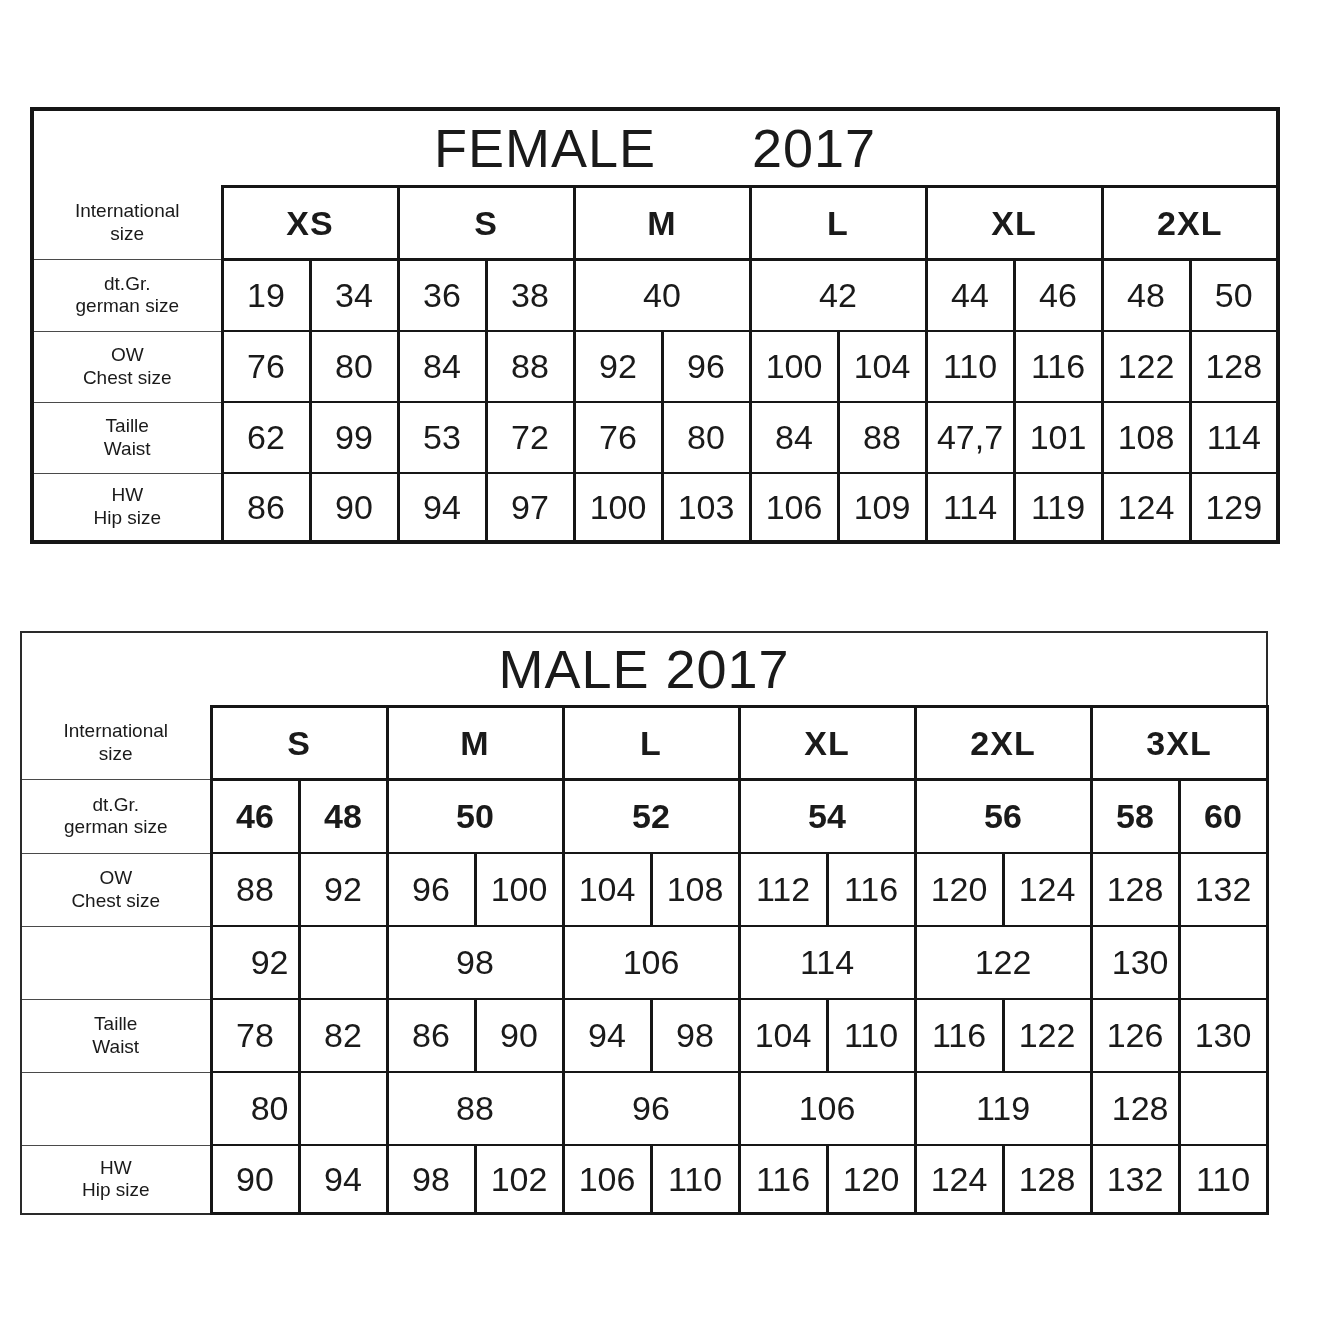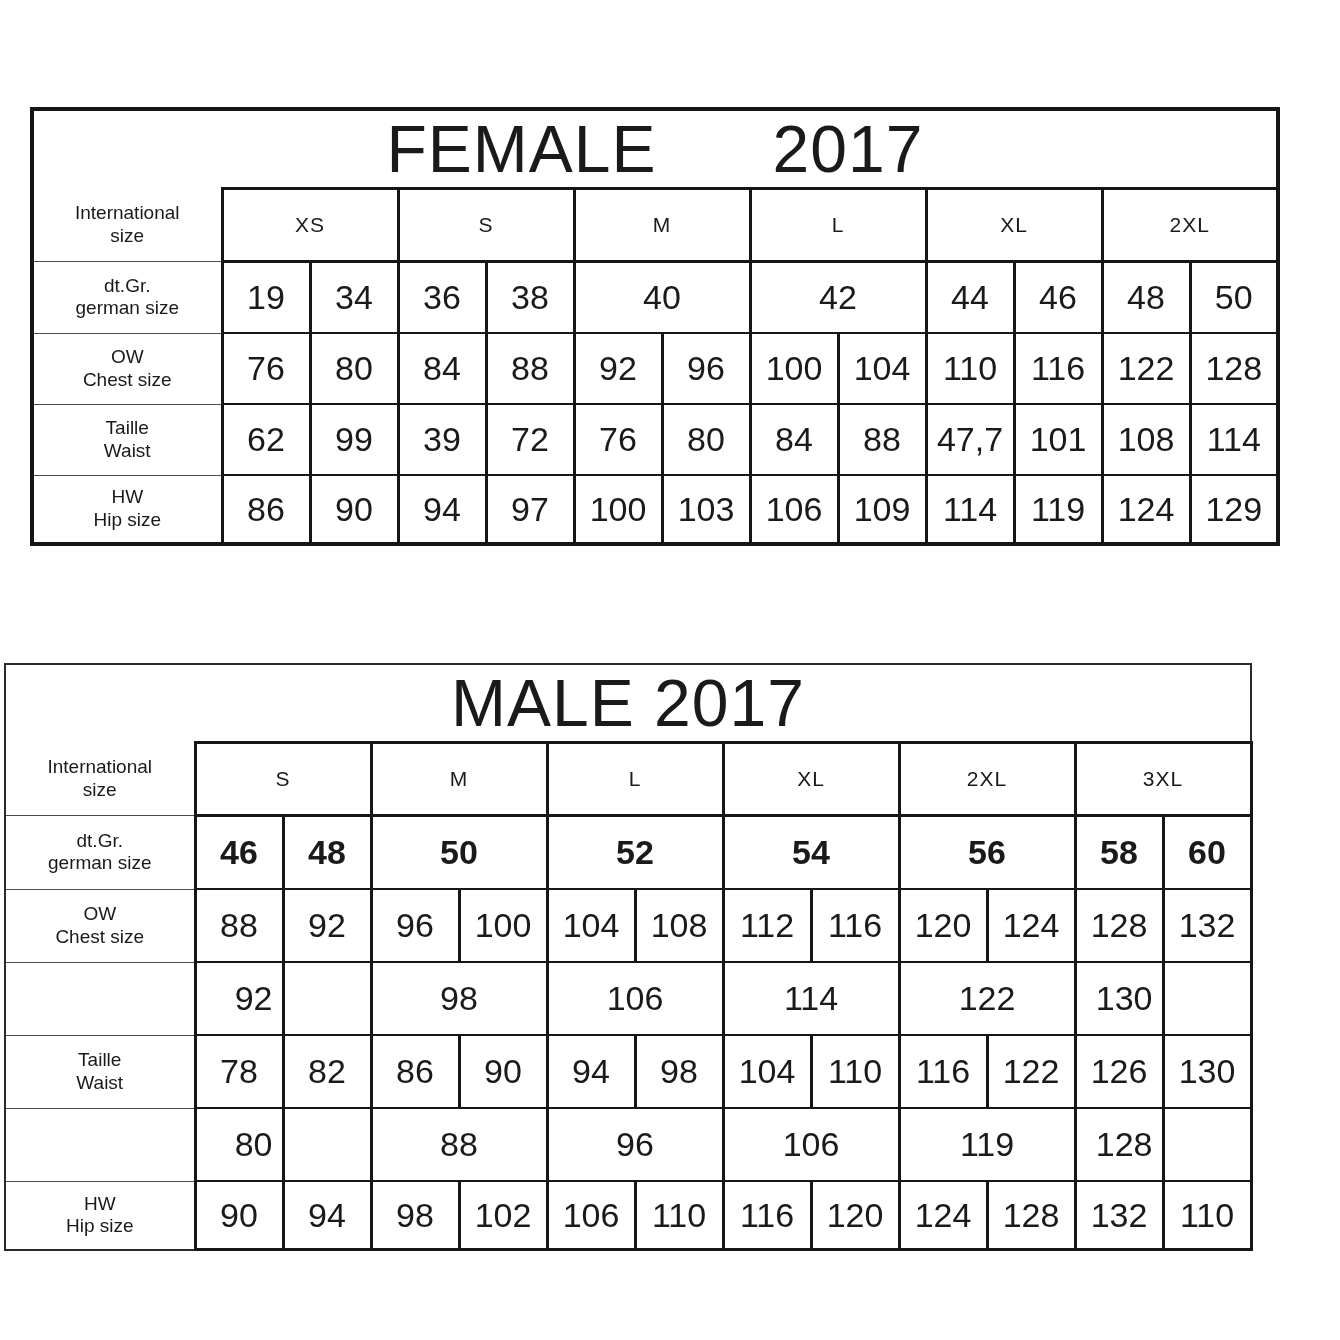--- a/index.html
+++ b/index.html
@@ -5,38 +5,38 @@
   html,body { margin:0; padding:0; background:#ffffff; }
   body {
     width:1340px; height:1340px;
     font-family:"Liberation Sans", sans-serif;
     color:#1a1a1a;
   }
   .page { position:relative; width:1340px; height:1340px; background:#ffffff; overflow:hidden; }
 
   table.tbl { border-collapse:collapse; table-layout:fixed; }
   table.female { position:absolute; left:30px; top:107px; border:4px solid #161616; }
-  table.male   { position:absolute; left:4px; top:631px; border:2px solid #2a2a2a;margin-top:32px; }
+  table.male   { position:absolute; left:20px; top:631px; border:2px solid #2a2a2a; }
 
   col.lc { width:190px; }
   col.dc { width:88px; }
 
   td { text-align:center; vertical-align:middle; padding:0; overflow:hidden; }
 
   
   .ttl {
     border:0; height:74px;
-    font-size:66px; white-space:pre; letter-spacing:1px;
+    font-size:54px; white-space:pre; letter-spacing:1px;
   }
   .male .ttl { height:72px; }
 
   
   .hdr {
     border:3px solid #161616;
-    height:70px; font-weight:normal; font-size:21px; letter-spacing:1px;
+    height:70px; font-weight:bold; font-size:34px; letter-spacing:1px;
   }
 
   
   .lab {
     border:0;
     border-bottom:1px solid #4a4a4a;
     border-right:3px solid #161616;
     font-size:19px; line-height:1.18;
   }
   .lab.last { border-bottom:0; }
@@ -126,21 +126,21 @@
       <td class="c">122</td>
       <td class="c">128</td>
     </tr>
     <tr>
       <td class="lab">
         <div>Taille</div>
         <div>Waist</div>
       </td>
       <td class="c">62</td>
       <td class="c">99</td>
-      <td class="c">39</td>
+      <td class="c">53</td>
       <td class="c">72</td>
       <td class="c">76</td>
       <td class="c tl">80</td>
       <td class="c">84</td>
       <td class="c">88</td>
       <td class="c">47,7</td>
       <td class="c">101</td>
       <td class="c">108</td>
       <td class="c">114</td>
     </tr>

